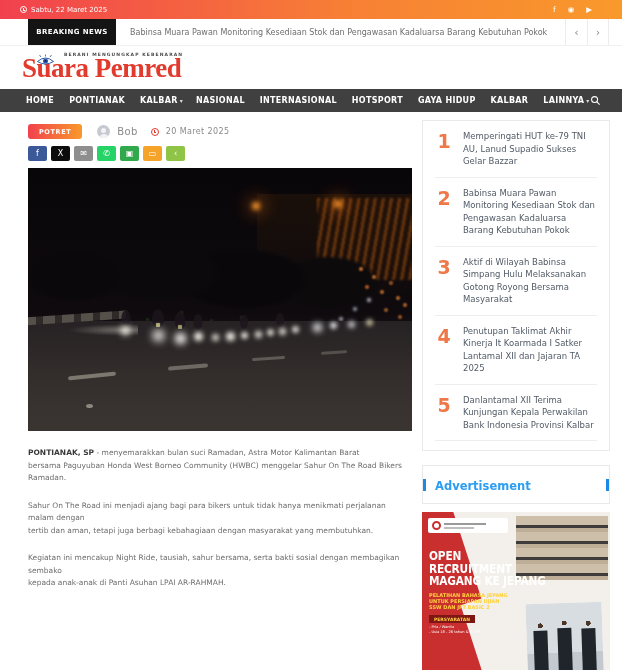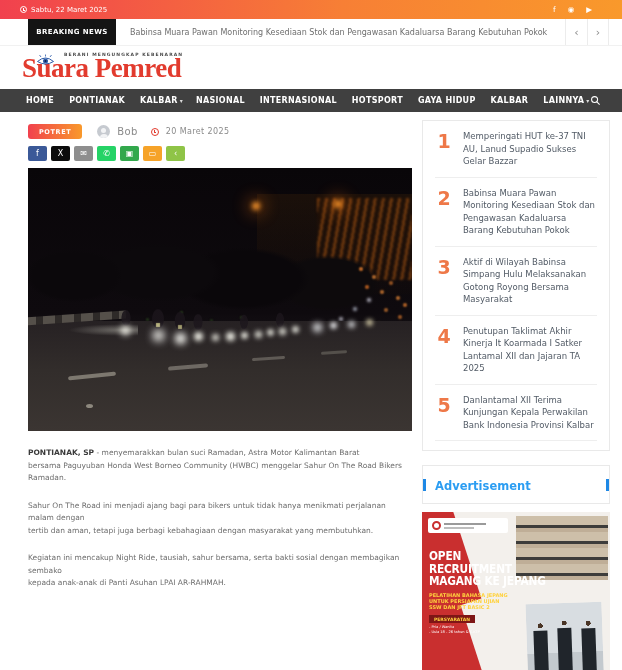--- a/index.html
+++ b/index.html
@@ -387,21 +387,21 @@
         </div>
     </main>
 
     <aside class="sidebar">
 
       <section class="box popular">
         <div class="pop-list">
 
             <div class="pop-item">
               <div class="rank">1</div>
-              <div class="pop-text">Memperingati HUT ke-37 TNI AU, Lanud Supadio Sukses Gelar Bazzar</div>
+              <div class="pop-text">Memperingati HUT ke-79 TNI AU, Lanud Supadio Sukses Gelar Bazzar</div>
             </div>
 
             <div class="pop-item">
               <div class="rank">2</div>
               <div class="pop-text">Babinsa Muara Pawan Monitoring Kesediaan Stok dan Pengawasan Kadaluarsa Barang Kebutuhan Pokok</div>
             </div>
 
             <div class="pop-item">
               <div class="rank">3</div>
               <div class="pop-text">Aktif di Wilayah Babinsa Simpang Hulu Melaksanakan Gotong Royong Bersama Masyarakat</div>

